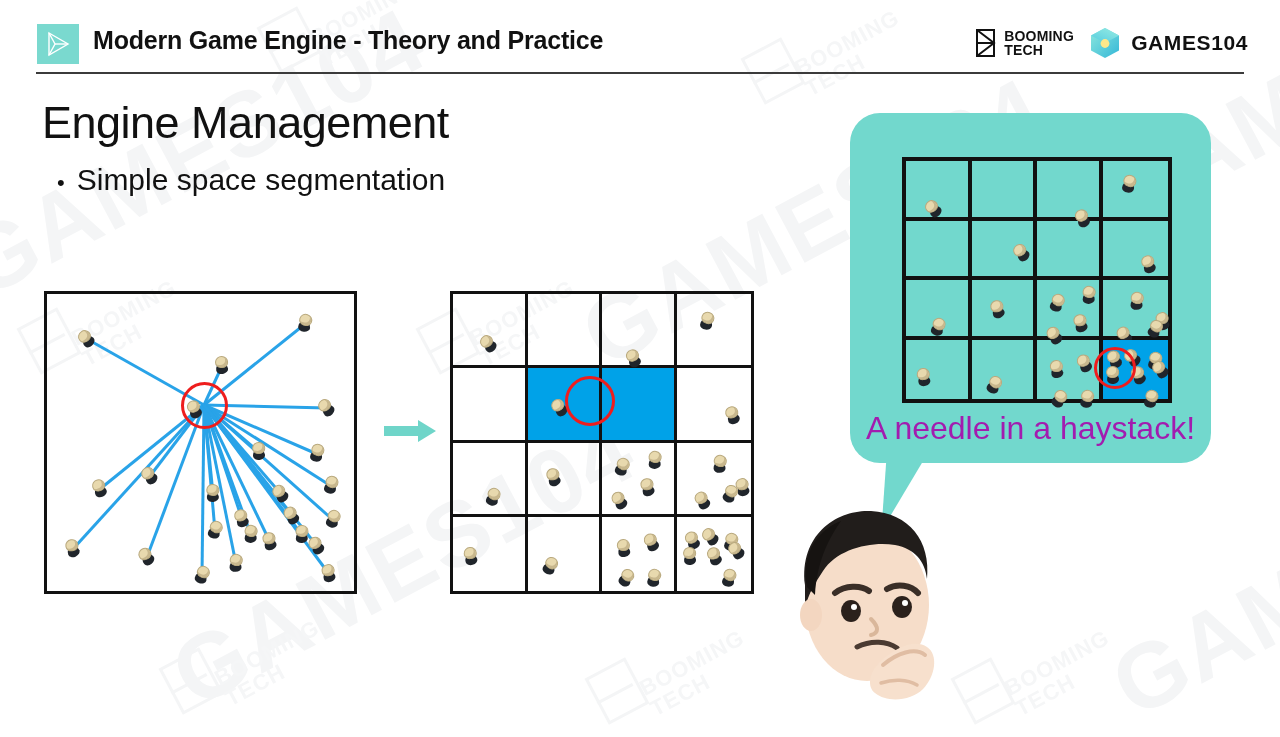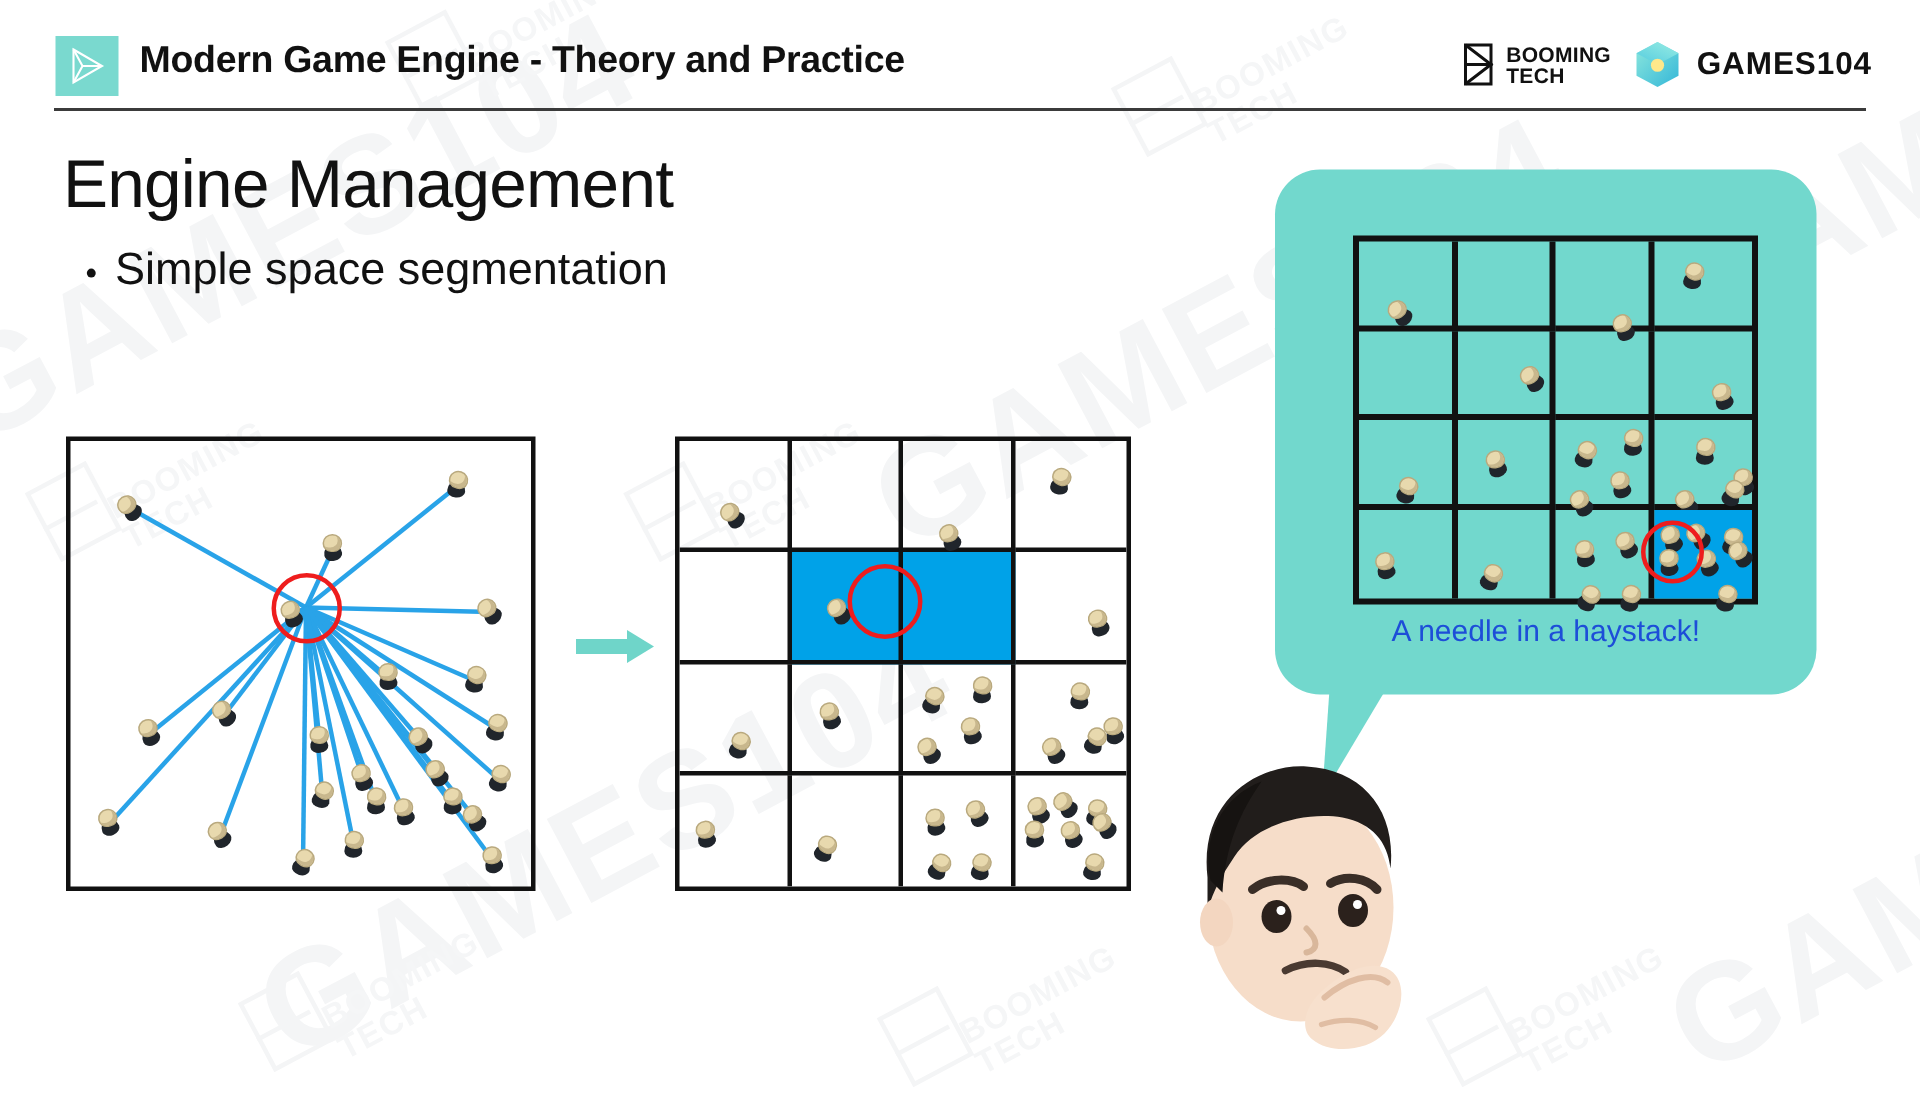--- a/index.html
+++ b/index.html
@@ -170,21 +170,21 @@
     border: 4px solid #111;
     display: grid;
     grid-template-columns: repeat(4, 1fr);
     grid-template-rows: repeat(4, 1fr);
   }
   .bubble-grid .gcell { border-right: 4px solid #111; border-bottom: 4px solid #111; }
   .bubble-grid .gcell:nth-child(4n) { border-right: none; }
   .bubble-grid .gcell:nth-child(n+13) { border-bottom: none; }
   .bubble-caption {
     position: absolute; left: 0; top: 297px; width: 100%;
-    text-align: center; font-size: 20px; color: #1d4ed8;
+    text-align: center; font-size: 32px; color: #a21caf;
   }
 
   
   .memoji {
     position: absolute; left: 775px; top: 497px;
     width: 188px; height: 215px; z-index: 5;
   }
 </style>
 </head>
 <body>

